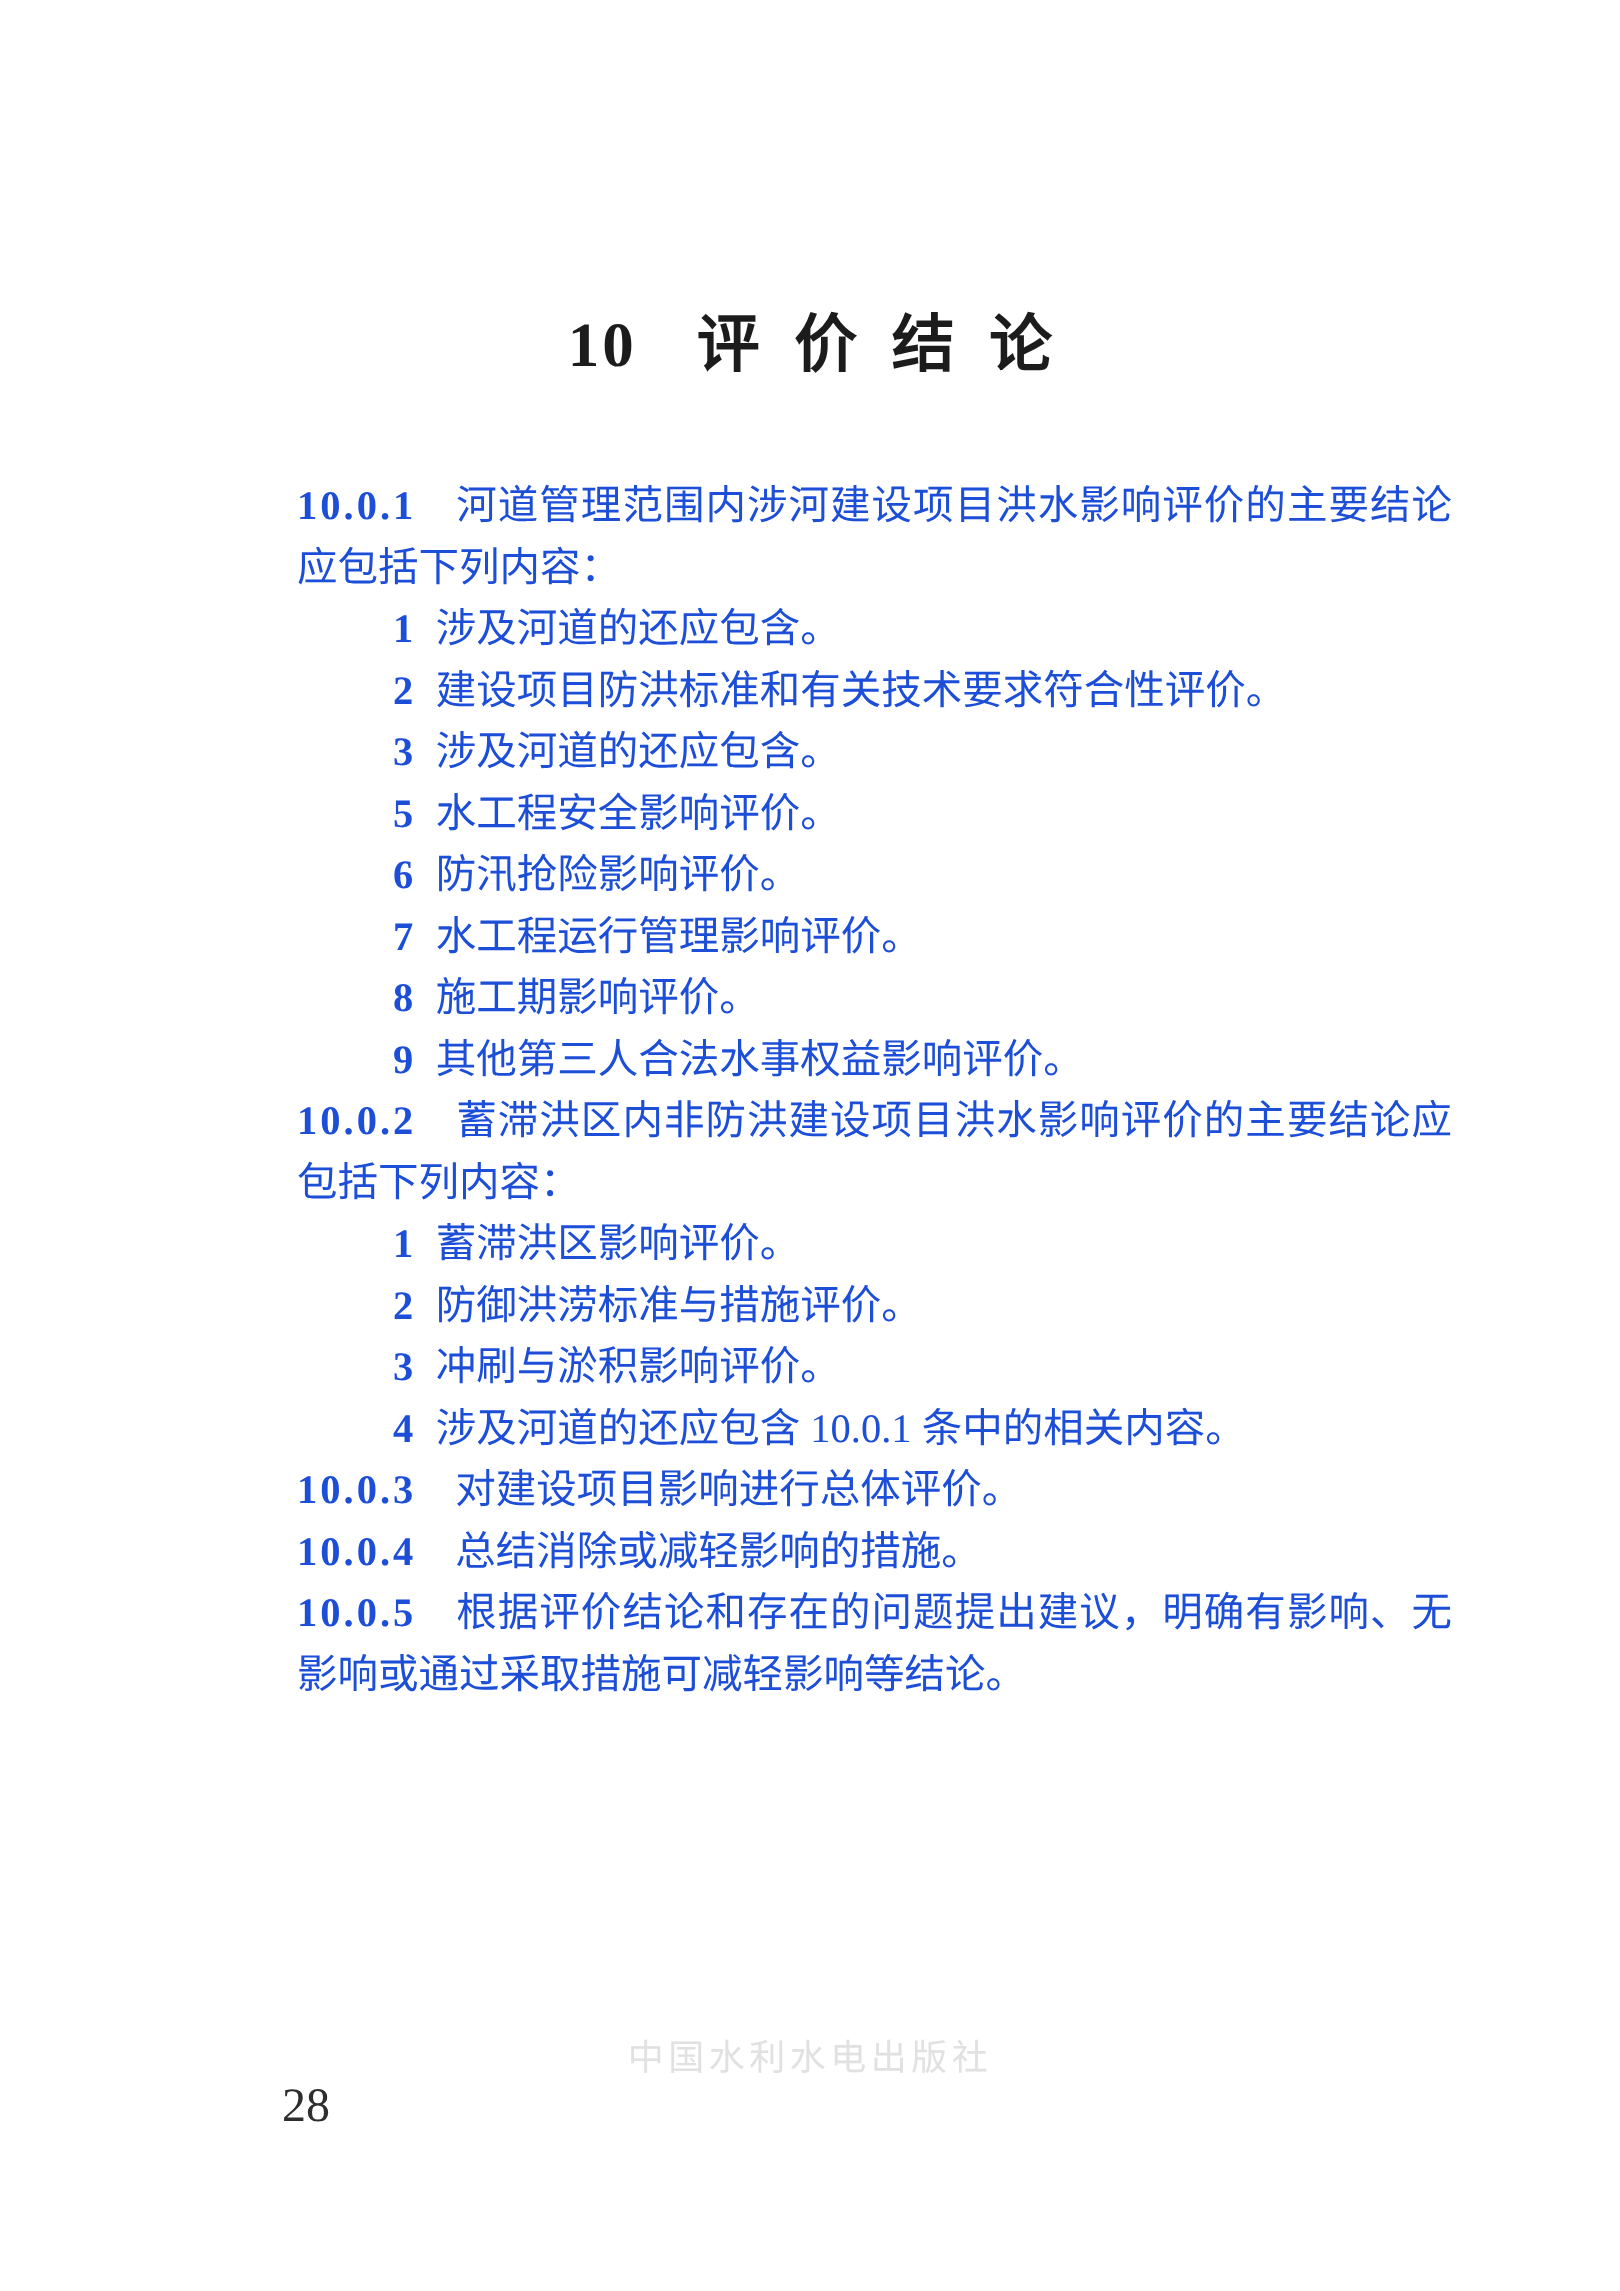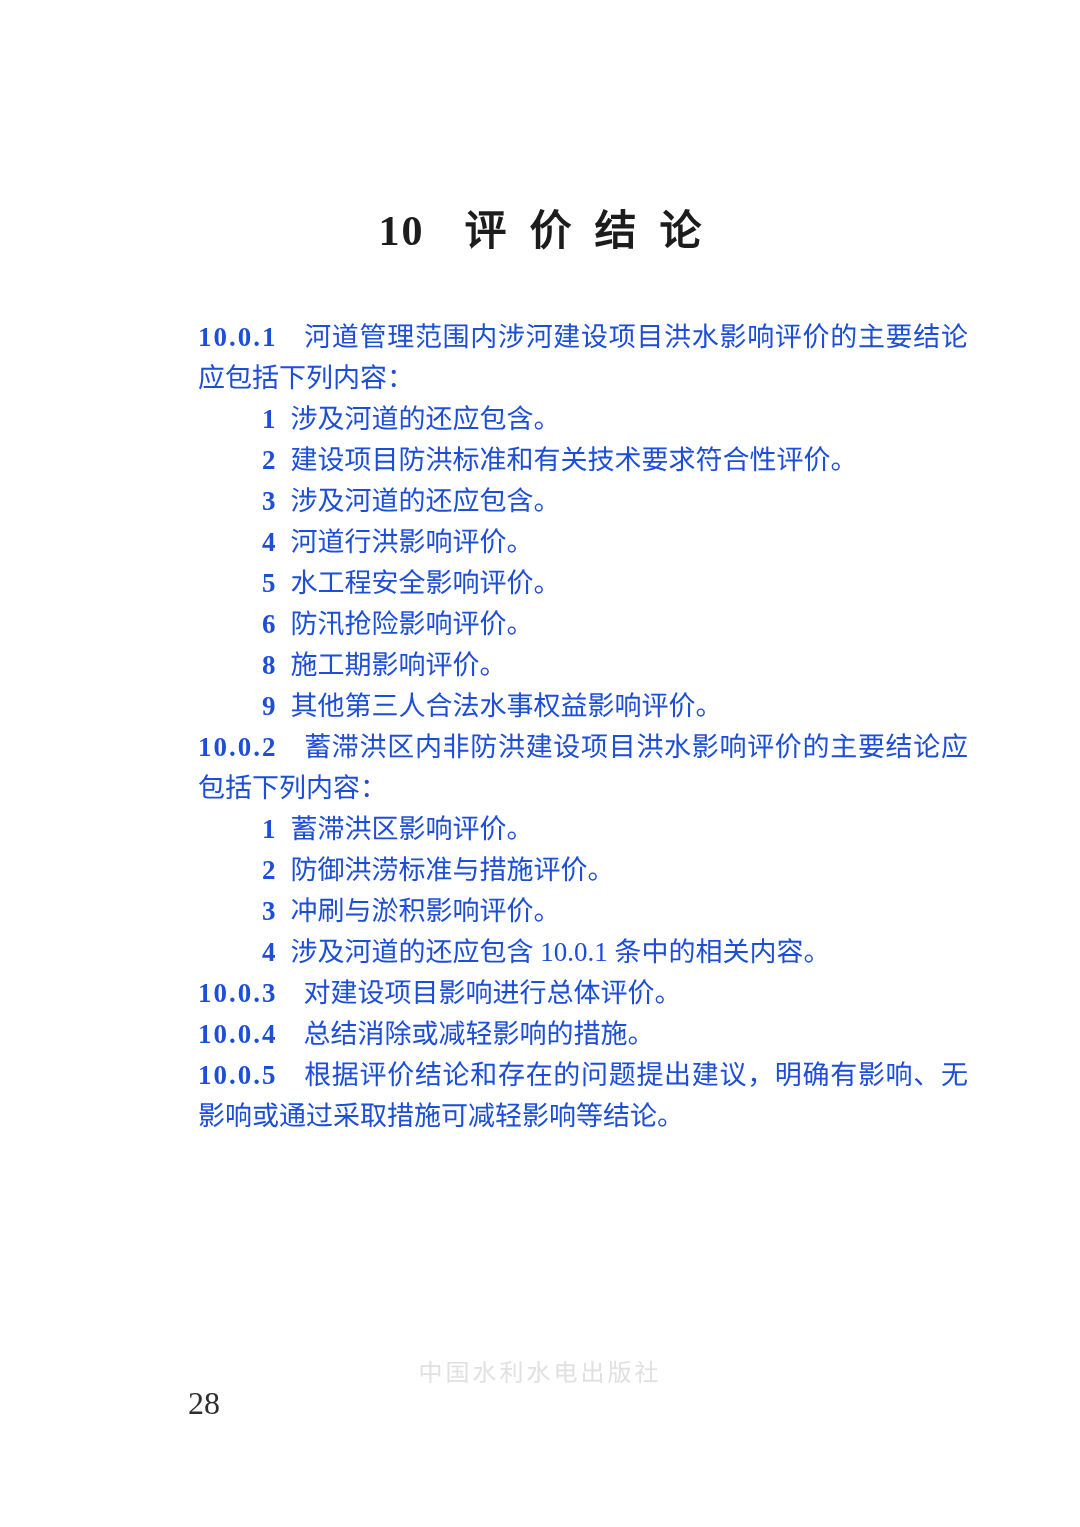--- a/index.html
+++ b/index.html
@@ -92,23 +92,23 @@
   <div class="chapter-heading">
     <span class="chapter-number">10</span><span class="chapter-title">评价结论</span>
   </div>
 
   <div class="content">
 
     <p class="section-para"><span class="section-number">10.0.1</span><span>河道管理范围内涉河建设项目洪水影响评价的主要结论应包括下列内容：</span></p>
     <p class="list-item"><span class="item-number">1</span><span>涉及河道的还应包含。</span></p>
     <p class="list-item"><span class="item-number">2</span><span>建设项目防洪标准和有关技术要求符合性评价。</span></p>
     <p class="list-item"><span class="item-number">3</span><span>涉及河道的还应包含。</span></p>
-    <p class="list-item"><span class="item-number">4</span><span>河道行洪影响评价。</span></p>
     <p class="list-item"><span class="item-number">5</span><span>水工程安全影响评价。</span></p>
     <p class="list-item"><span class="item-number">6</span><span>防汛抢险影响评价。</span></p>
+    <p class="list-item"><span class="item-number">7</span><span>水工程运行管理影响评价。</span></p>
     <p class="list-item"><span class="item-number">8</span><span>施工期影响评价。</span></p>
     <p class="list-item"><span class="item-number">9</span><span>其他第三人合法水事权益影响评价。</span></p>
 
     <p class="section-para"><span class="section-number">10.0.2</span><span>蓄滞洪区内非防洪建设项目洪水影响评价的主要结论应包括下列内容：</span></p>
     <p class="list-item"><span class="item-number">1</span><span>蓄滞洪区影响评价。</span></p>
     <p class="list-item"><span class="item-number">2</span><span>防御洪涝标准与措施评价。</span></p>
     <p class="list-item"><span class="item-number">3</span><span>冲刷与淤积影响评价。</span></p>
     <p class="list-item"><span class="item-number">4</span><span>涉及河道的还应包含 10.0.1 条中的相关内容。</span></p>
 
     <p class="section-para"><span class="section-number">10.0.3</span><span>对建设项目影响进行总体评价。</span></p>

